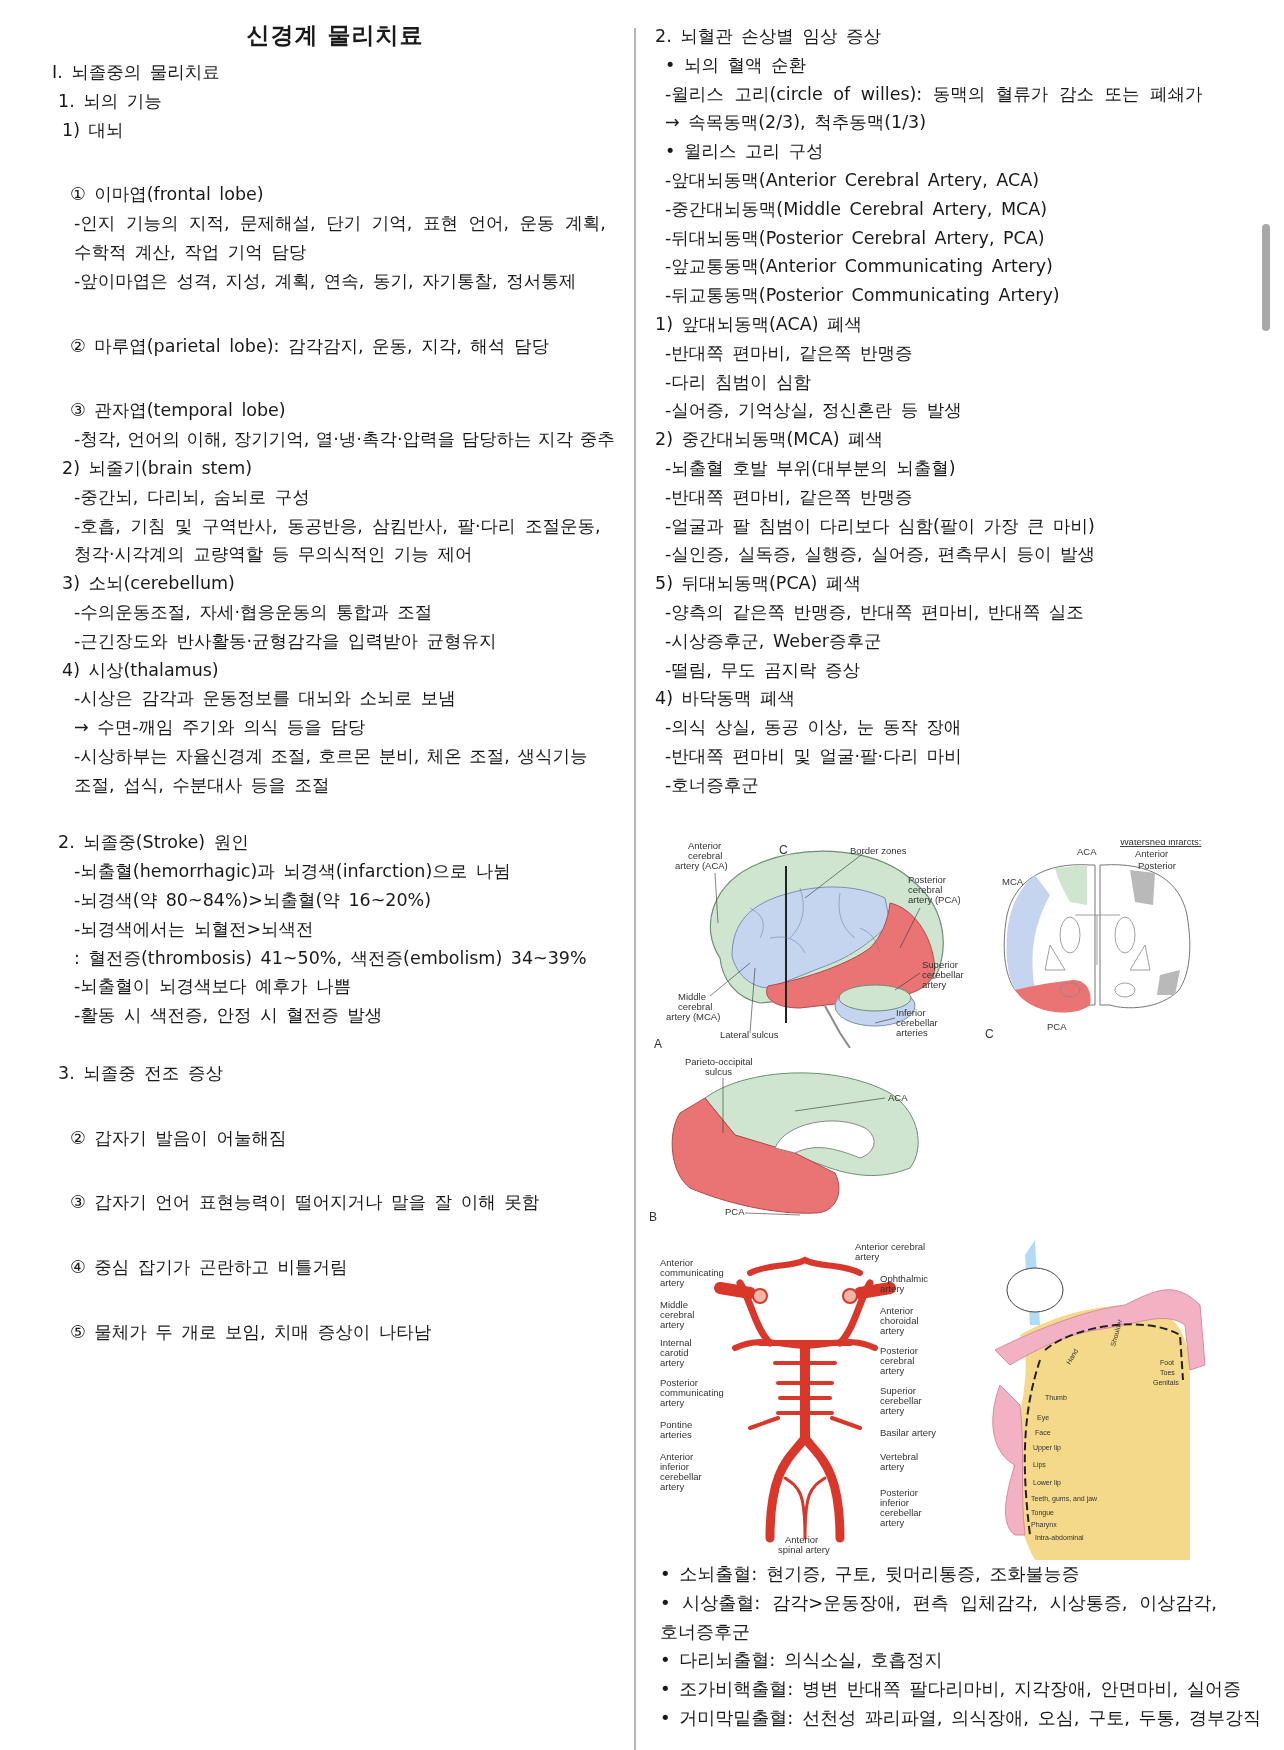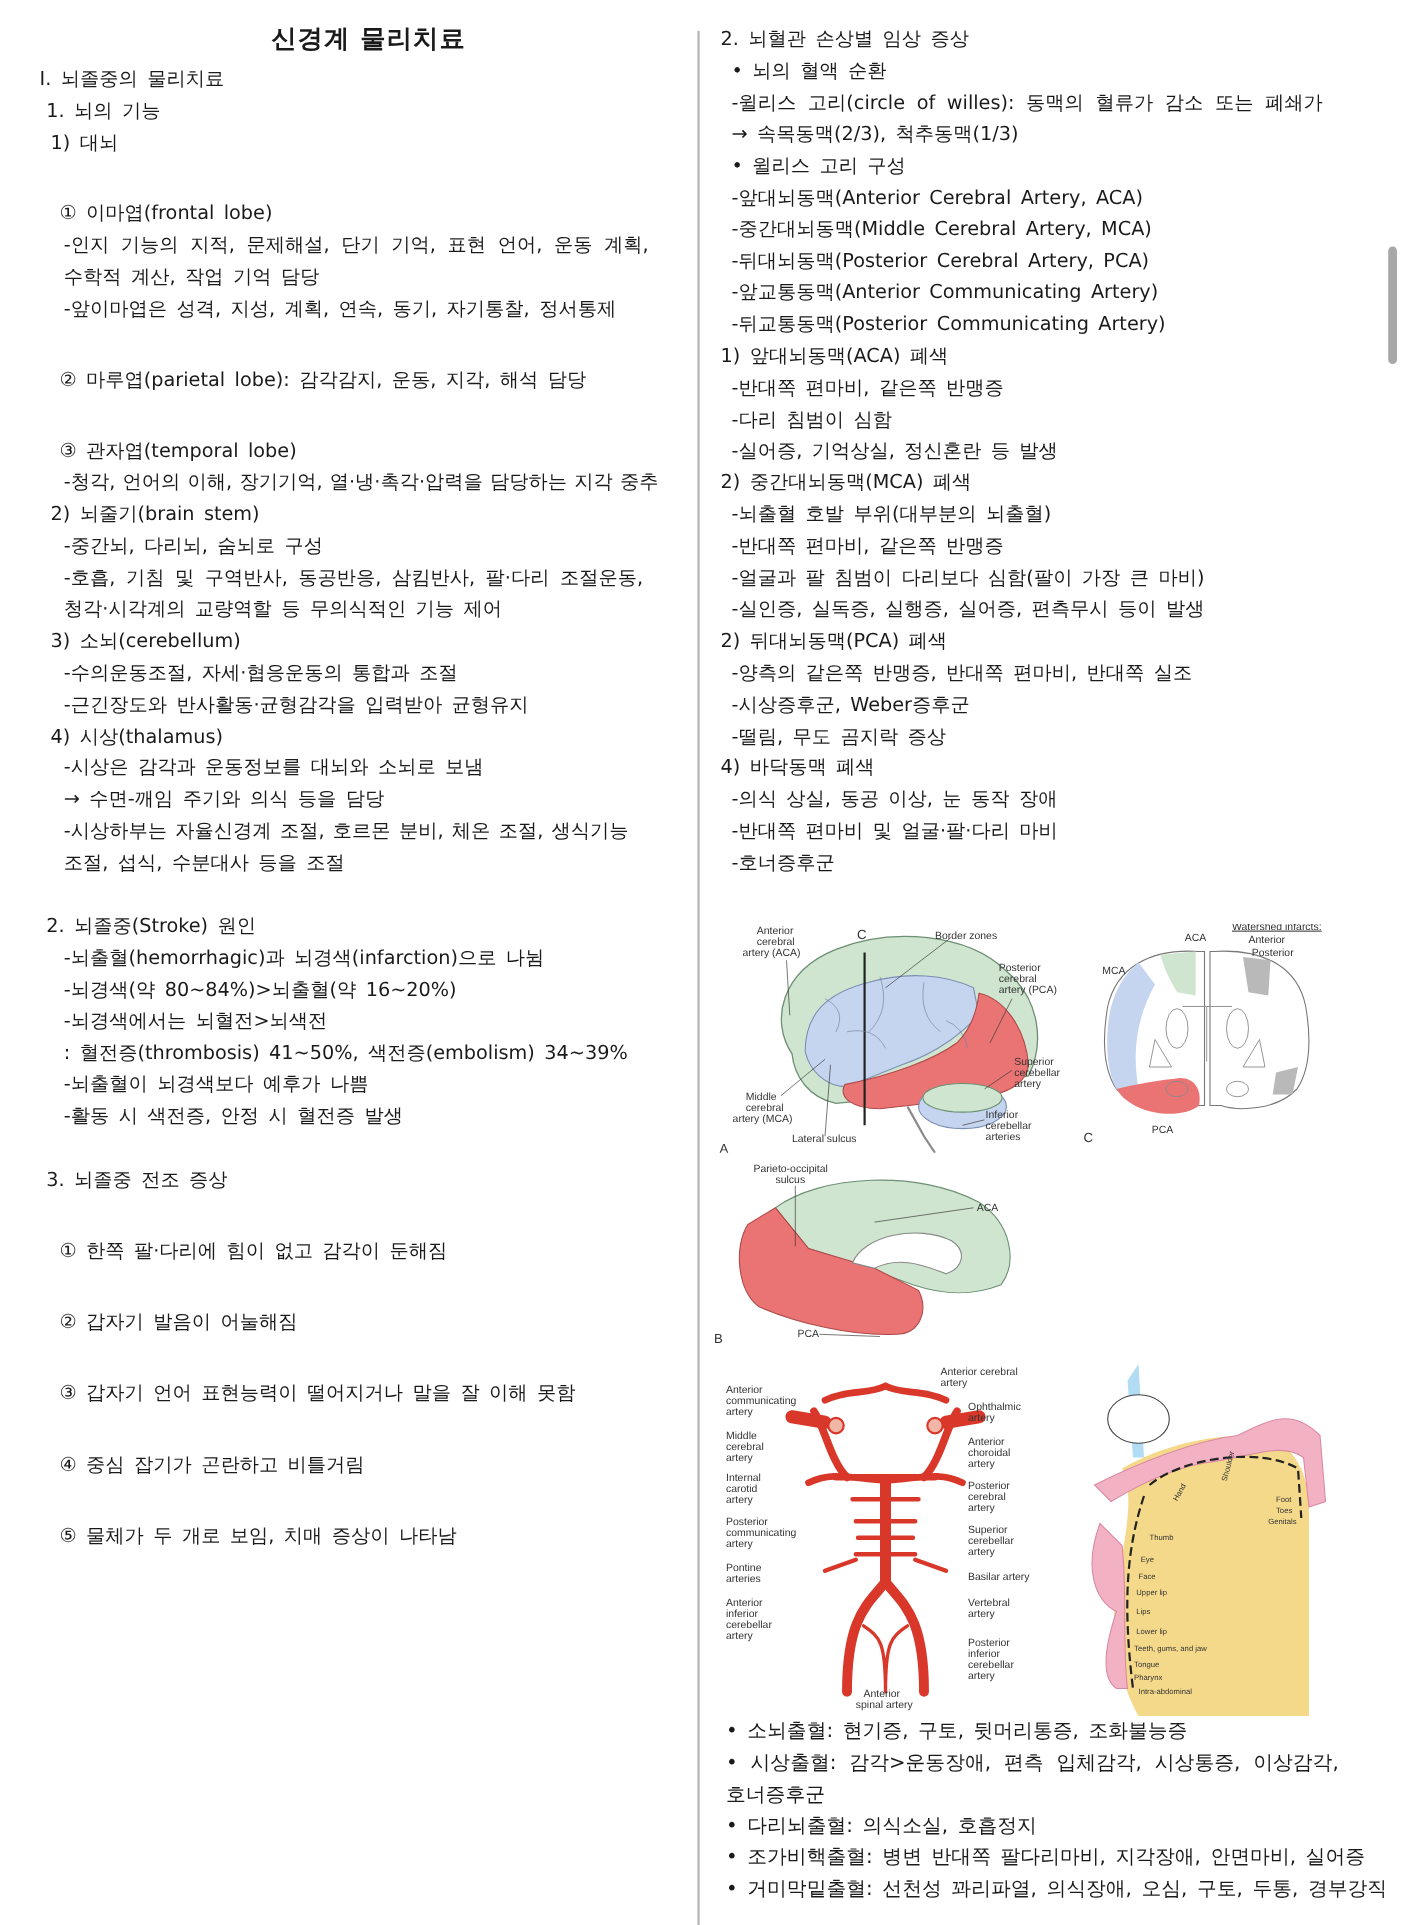--- a/index.html
+++ b/index.html
@@ -2,21 +2,21 @@
 <html><head>
 <meta charset="utf-8">
 <style>
   html, body { margin:0; padding:0; background:#ffffff; }
   body { width:1284px; height:1750px; position:relative; overflow:hidden;
          font-family:"DejaVu Sans","Liberation Sans",sans-serif; color:#1a1a1a; }
   .page { position:absolute; left:0; top:0; width:1072px; height:1750px; }
   .title { position:absolute; left:200px; width:270px; top:20px; text-align:center;
            font-size:23px; font-weight:bold; letter-spacing:1px; }
   .col { position:absolute; font-size:17.5px; line-height:28.8px; word-spacing:3px; }
-  .col-left { left:36px; top:58px; width:568px; }
+  .col-left { left:52px; top:58px; width:568px; }
   .col-right { left:655px; top:22px; width:560px; }
   .ln { white-space:nowrap; height:28.8px; }
   .i1 { padding-left:6px; } .i2 { padding-left:10px; } .i3 { padding-left:18px;margin-top:36px; } .i4 { padding-left:22px; }
   .gap { height:28.8px; }
   .divider { position:absolute; left:634px; top:28px; width:2px; height:1722px; background:#b5b5b5; }
   .scrollbar { position:absolute; left:1262px; top:224px; width:8px; height:107px; border-radius:4px; background:#a8a8a8; }
   .figs { position:absolute; }
   .lbl { font-family:"Liberation Sans",sans-serif; font-size:9.5px; fill:#333; }
   .lblB { font-family:"Liberation Sans",sans-serif; font-size:12px; fill:#333; }
   .bullets { position:absolute; left:660px; top:1560px; width:560px; font-size:18px; line-height:28.8px; word-spacing:3px; }
@@ -56,21 +56,20 @@
     <div class="ln i1">2. 뇌졸중(Stroke) 원인</div>
     <div class="ln i4">-뇌출혈(hemorrhagic)과 뇌경색(infarction)으로 나뉨</div>
     <div class="ln i4">-뇌경색(약 80~84%)&gt;뇌출혈(약 16~20%)</div>
     <div class="ln i4">-뇌경색에서는 뇌혈전&gt;뇌색전</div>
     <div class="ln i4">: 혈전증(thrombosis) 41~50%, 색전증(embolism) 34~39%</div>
     <div class="ln i4">-뇌출혈이 뇌경색보다 예후가 나쁨</div>
     <div class="ln i4">-활동 시 색전증, 안정 시 혈전증 발생</div>
     <div class="gap"></div>
 
     <div class="ln i1">3. 뇌졸중 전조 증상</div>
-    <div class="ln i3">① 한쪽 팔·다리에 힘이 없고 감각이 둔해짐</div>
     <div class="ln i3">② 갑자기 발음이 어눌해짐</div>
     <div class="ln i3">③ 갑자기 언어 표현능력이 떨어지거나 말을 잘 이해 못함</div>
     <div class="ln i3">④ 중심 잡기가 곤란하고 비틀거림</div>
     <div class="ln i3">⑤ 물체가 두 개로 보임, 치매 증상이 나타남</div>
   </div>
 
   <div class="divider"></div>
 
   <div class="col col-right">
     <div class="ln">2. 뇌혈관 손상별 임상 증상</div>
@@ -88,21 +87,21 @@
     <div class="ln i2">-반대쪽 편마비, 같은쪽 반맹증</div>
     <div class="ln i2">-다리 침범이 심함</div>
     <div class="ln i2">-실어증, 기억상실, 정신혼란 등 발생</div>
 
     <div class="ln">2) 중간대뇌동맥(MCA) 폐색</div>
     <div class="ln i2">-뇌출혈 호발 부위(대부분의 뇌출혈)</div>
     <div class="ln i2">-반대쪽 편마비, 같은쪽 반맹증</div>
     <div class="ln i2">-얼굴과 팔 침범이 다리보다 심함(팔이 가장 큰 마비)</div>
     <div class="ln i2">-실인증, 실독증, 실행증, 실어증, 편측무시 등이 발생</div>
 
-    <div class="ln">2) 뒤대뇌동맥(PCA) 폐색</div>
+    <div class="ln">5) 뒤대뇌동맥(PCA) 폐색</div>
     <div class="ln i2">-양측의 같은쪽 반맹증, 반대쪽 편마비, 반대쪽 실조</div>
     <div class="ln i2">-시상증후군, Weber증후군</div>
     <div class="ln i2">-떨림, 무도 곰지락 증상</div>
 
     <div class="ln">4) 바닥동맥 폐색</div>
     <div class="ln i2">-의식 상실, 동공 이상, 눈 동작 장애</div>
     <div class="ln i2">-반대쪽 편마비 및 얼굴·팔·다리 마비</div>
     <div class="ln i2">-호너증후군</div>
   </div>
 

